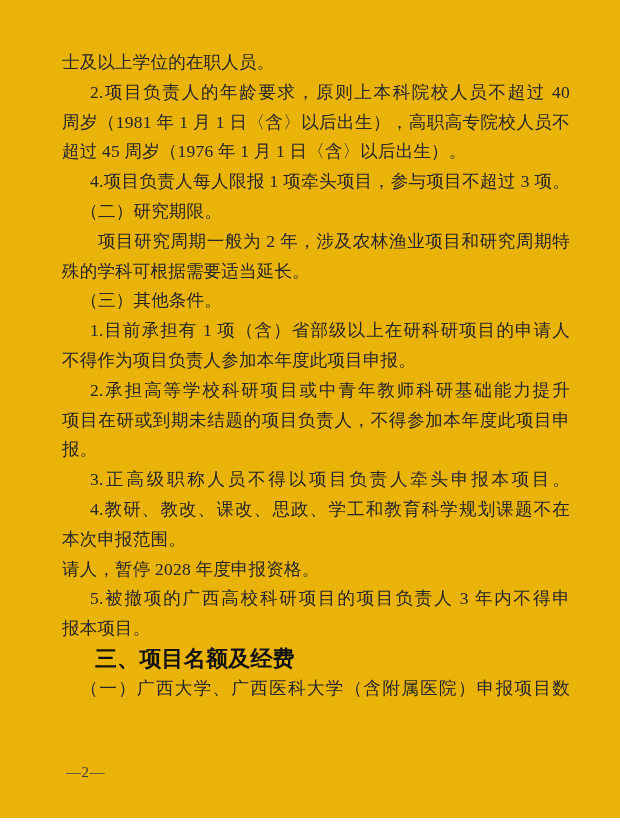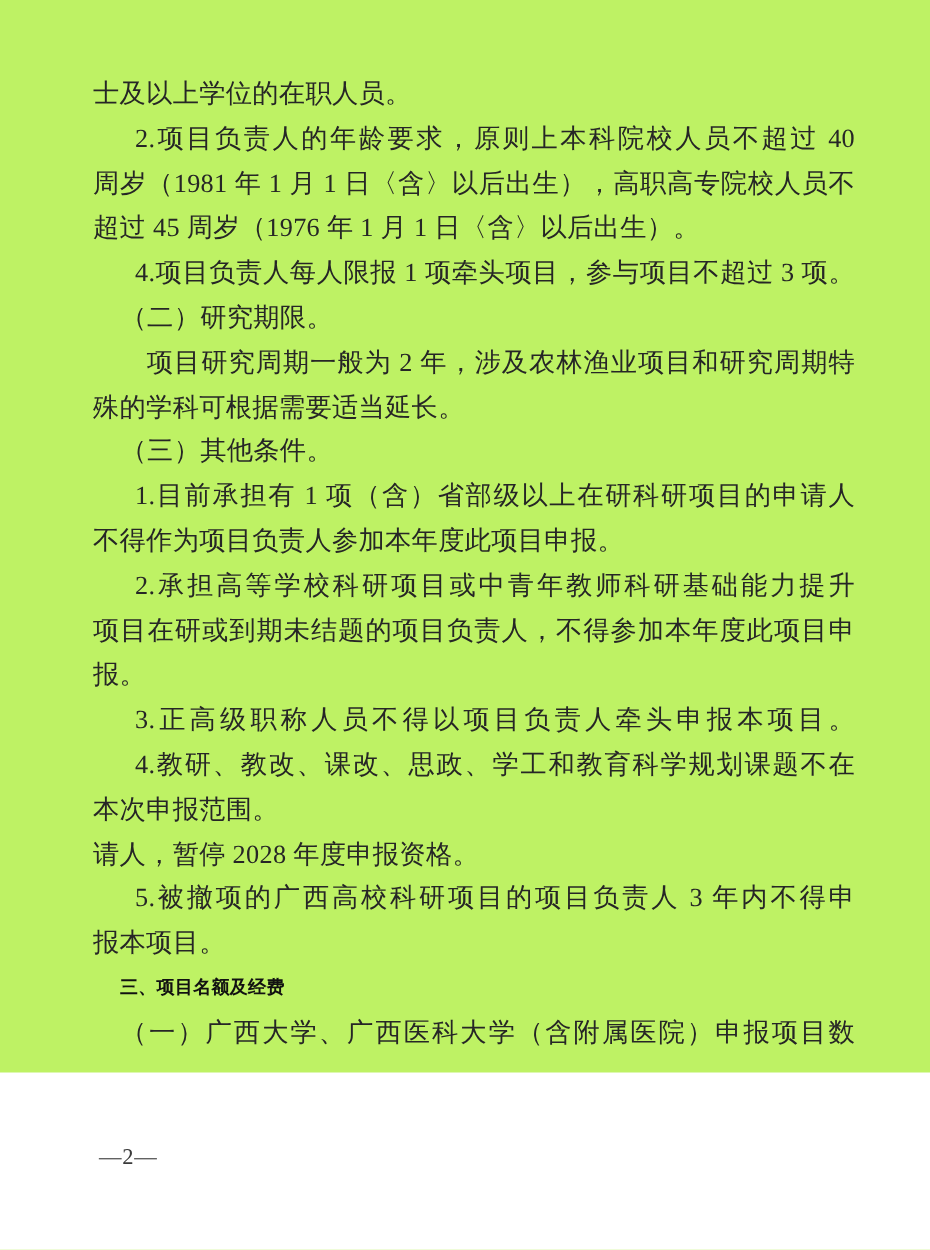--- a/index.html
+++ b/index.html
@@ -4,22 +4,22 @@
 <style>
   * { margin: 0; padding: 0; box-sizing: border-box; }
   html, body {
     width: 620px; height: 833px;
     background: #ffffff;
     font-family: "Liberation Serif", "DejaVu Serif", serif;
     overflow: hidden;
   }
   .page {
     position: relative;
-    width: 620px; height: 715px;
-    background: #bef264;
+    width: 620px; height: 818px;
+    background: #eab308;
   }
   .textblock {
     position: absolute;
     left: 62px; top: 48px;
     width: 508px;
   }
   .line {
     font-size: 17.5px;
     line-height: 29.8px;
     height: 29.8px;
@@ -30,21 +30,21 @@
   .line.fill {
     white-space: normal;
     text-align: justify;
     text-align-last: justify;
     text-justify: inter-character;
     overflow: hidden;
   }
   .line.bold {
     font-weight: bold;
     font-family: "Liberation Sans", "DejaVu Sans", sans-serif;
-    font-size: 12px;
+    font-size: 22px;
     color: #111111;
   }
   .indent-none  { text-indent: 0; }
   .indent-num   { text-indent: 1.6em; }
   .indent-cjk   { text-indent: 2.05em; }
   .indent-paren { text-indent: 1.05em; }
   .indent-head  { text-indent: 1.5em; }
   .pagenum {
     position: absolute;
     left: 66px; top: 762px;

